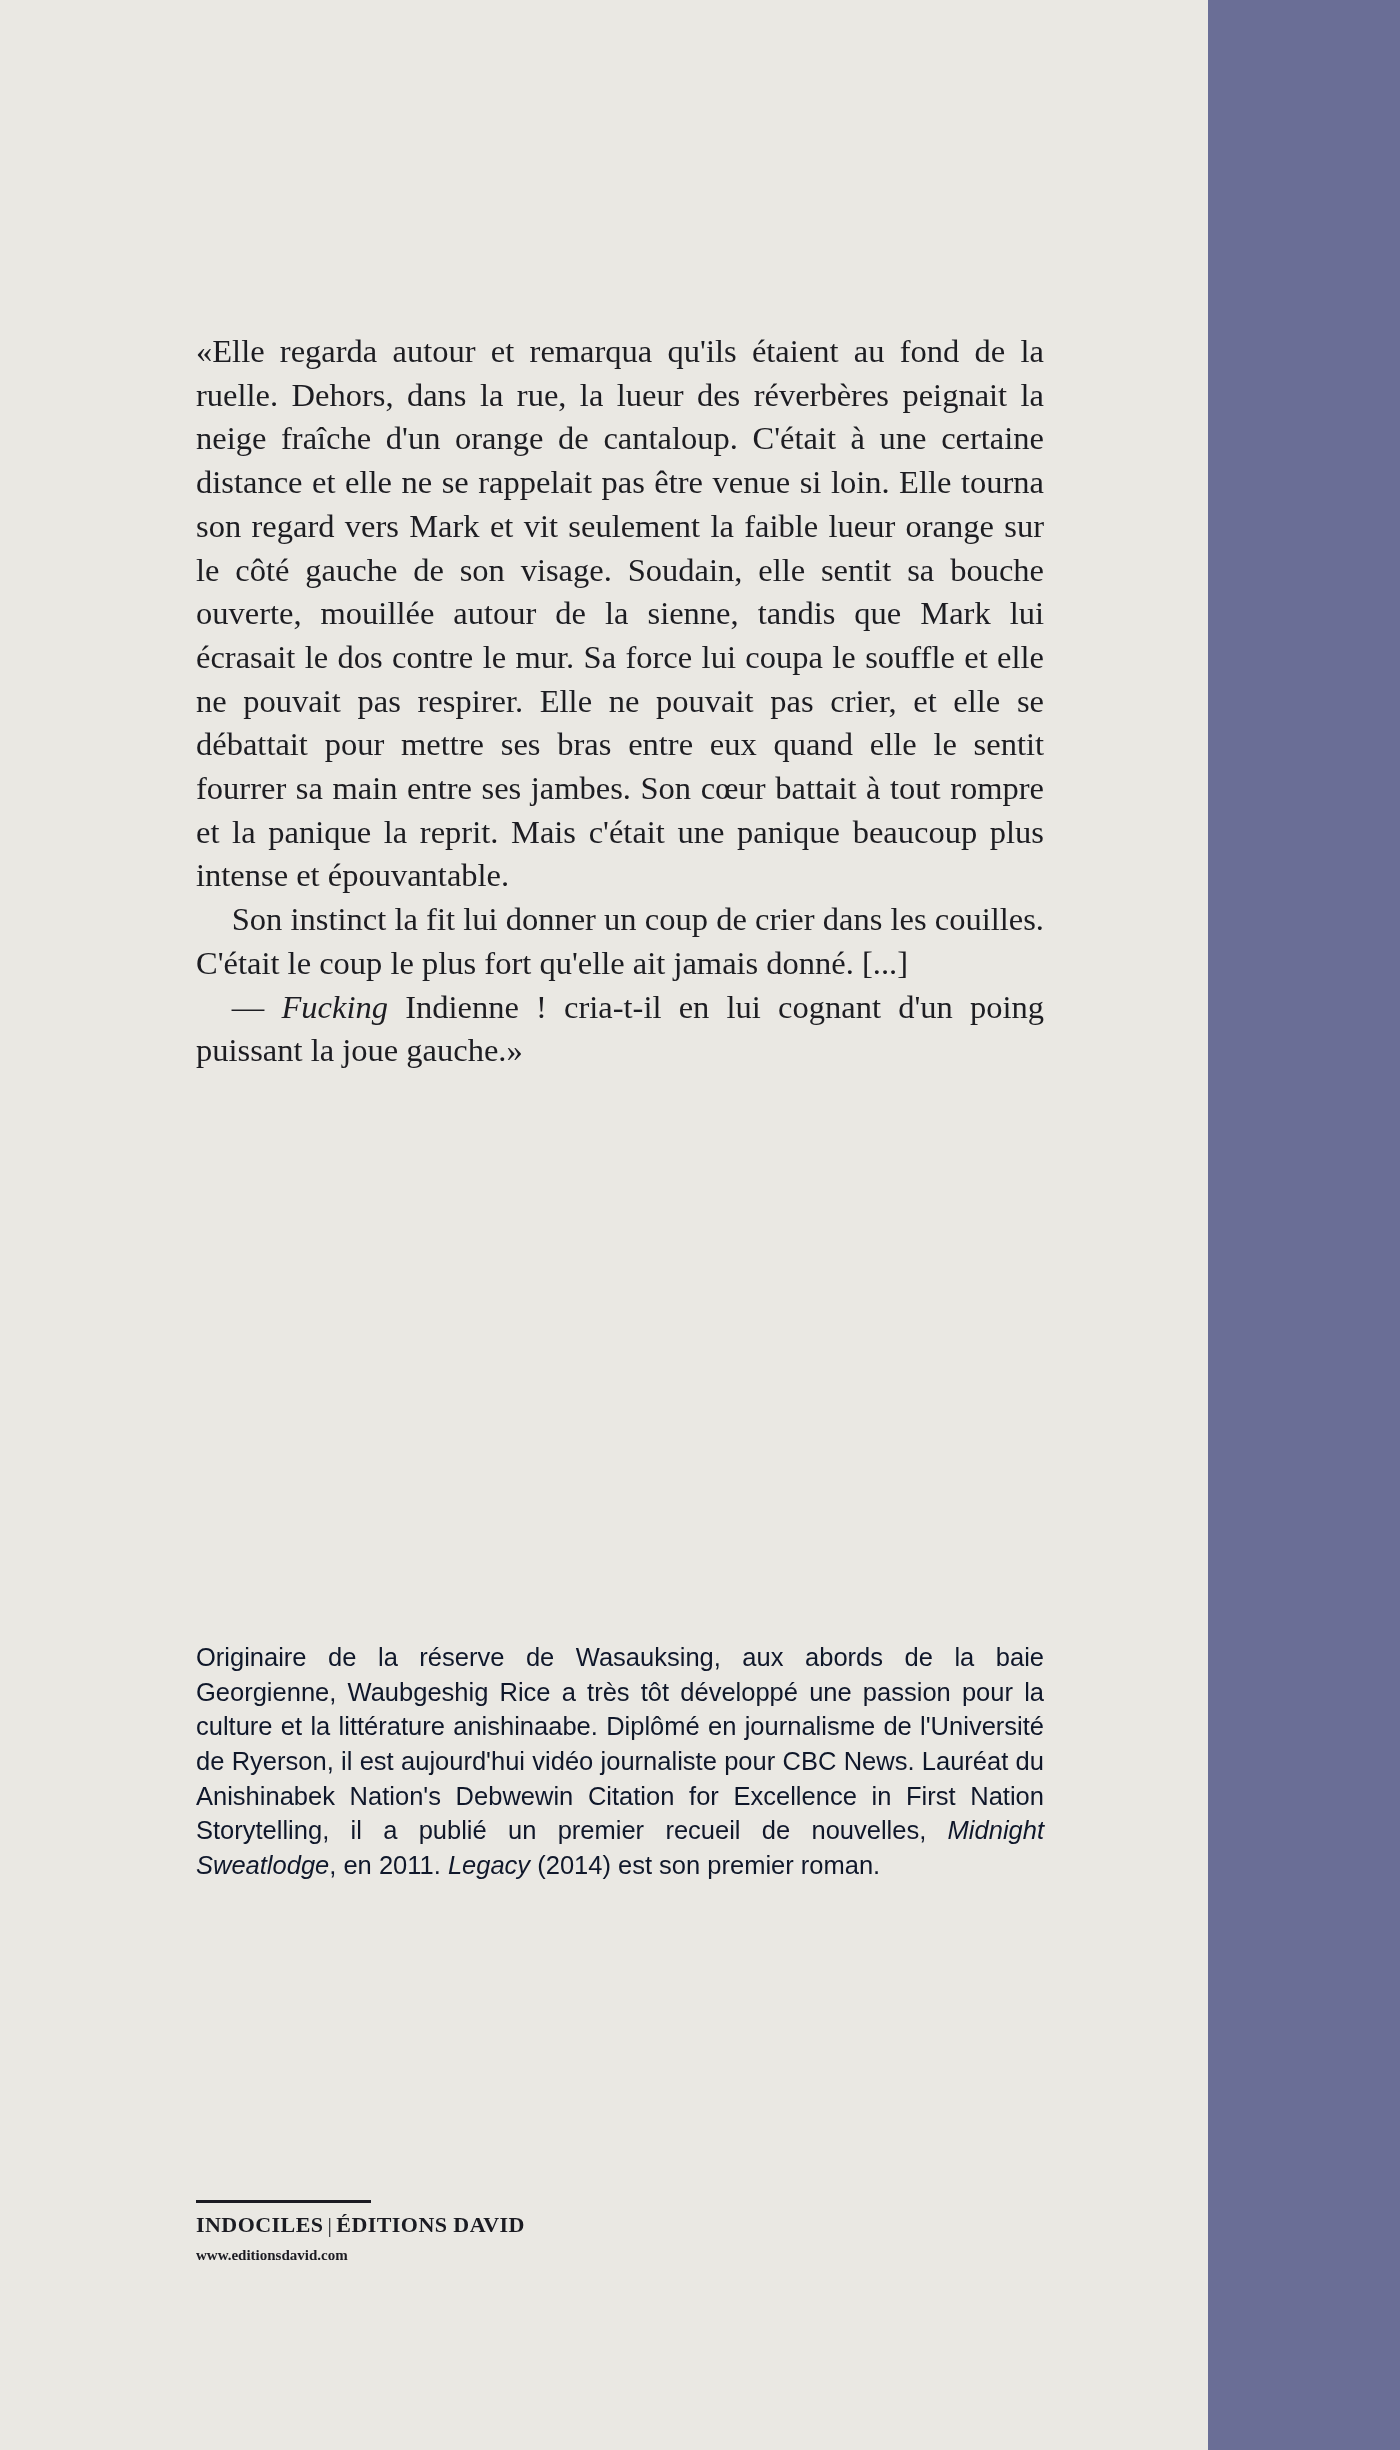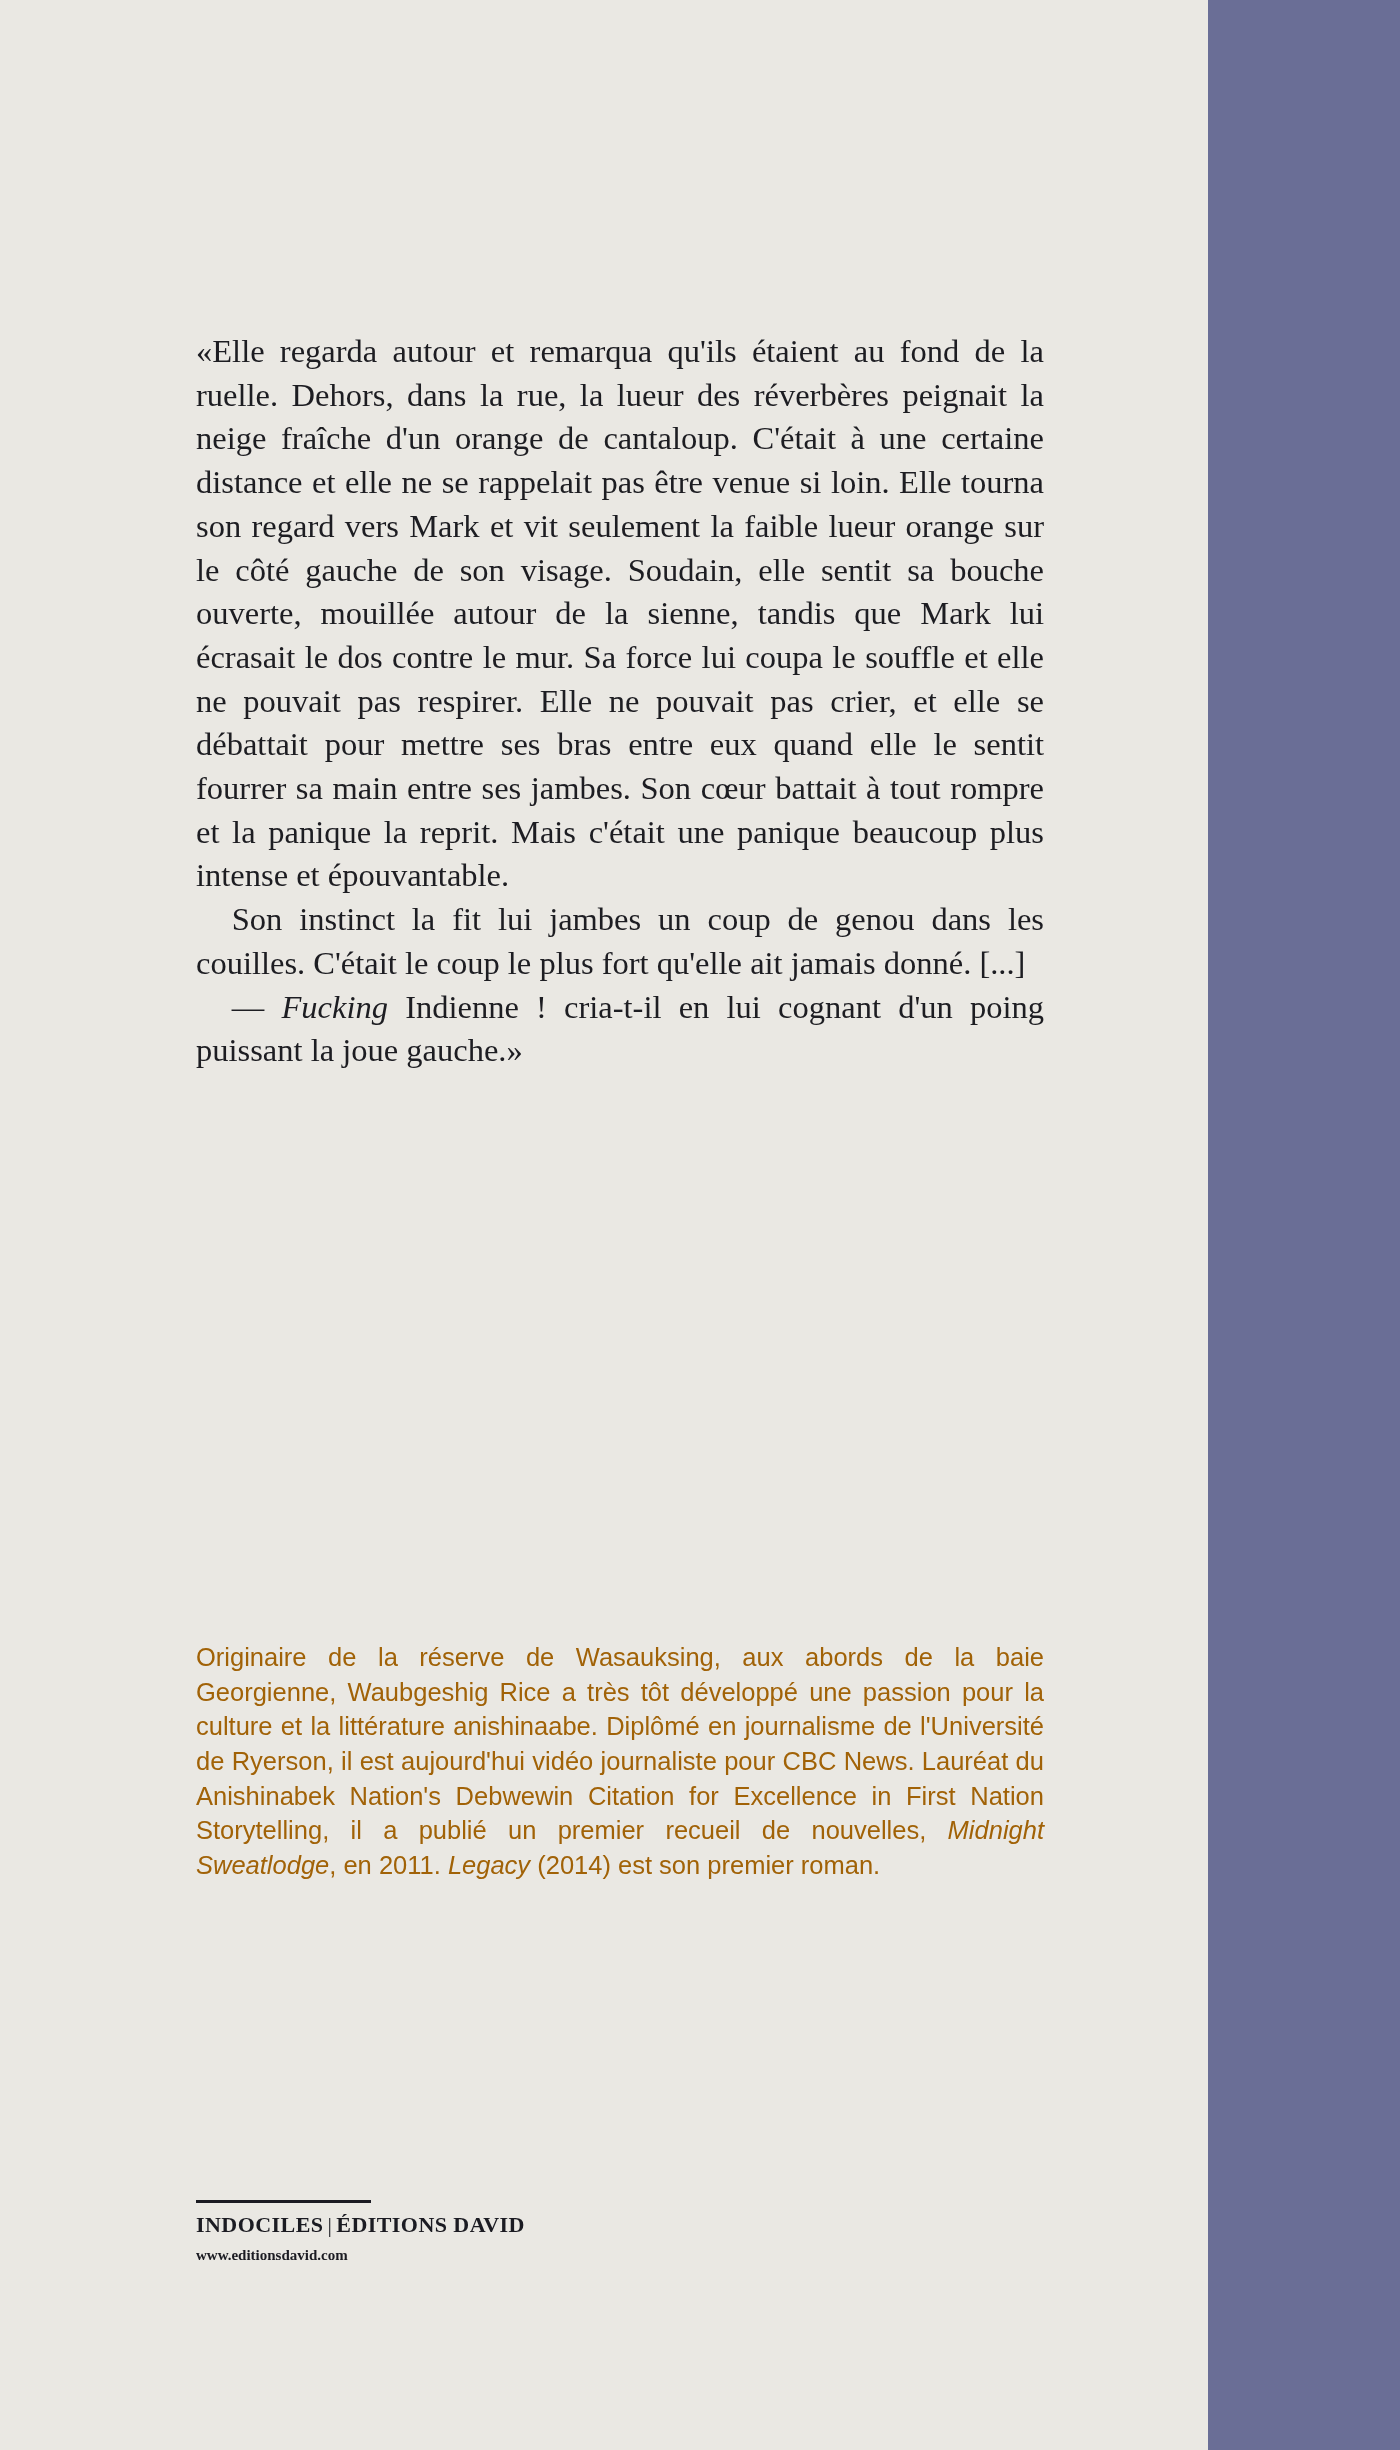--- a/index.html
+++ b/index.html
@@ -58,21 +58,21 @@
     font-style: italic;
   }
   .bio {
     position: absolute;
     left: 0;
     top: 1640px;
     width: 848px;
     font-family: "Liberation Sans", sans-serif;
     font-size: 25.5px;
     line-height: 1.36;
-    color: #a16207;
+    color: #0f172a;
     text-align: justify;
     text-justify: inter-word;
   }
   .bio em {
     font-style: italic;
   }
   .footer {
     position: absolute;
     left: 0;
     top: 2200px;
@@ -103,21 +103,21 @@
 </style>
 </head>
 <body>
 
 <div class="page">
 
   <div class="content">
 
     <div class="excerpt">
       <p>«Elle regarda autour et remarqua qu'ils étaient au fond de la ruelle. Dehors, dans la rue, la lueur des réverbères peignait la neige fraîche d'un orange de cantaloup. C'était à une certaine distance et elle ne se rappelait pas être venue si loin. Elle tourna son regard vers Mark et vit seulement la faible lueur orange sur le côté gauche de son visage. Soudain, elle sentit sa bouche ouverte, mouillée autour de la sienne, tandis que Mark lui écrasait le dos contre le mur. Sa force lui coupa le souffle et elle ne pouvait pas respirer. Elle ne pouvait pas crier, et elle se débattait pour mettre ses bras entre eux quand elle le sentit fourrer sa main entre ses jambes. Son cœur battait à tout rompre et la panique la reprit. Mais c'était une panique beaucoup plus intense et épouvantable.</p>
-      <p class="indent">Son instinct la fit lui jambes un coup de genou dans les couilles. C'était le coup le plus fort qu'elle ait jamais donné. [...]</p>
+      <p class="indent">Son instinct la fit lui donner un coup de crier dans les couilles. C'était le coup le plus fort qu'elle ait jamais donné. [...]</p>
       <p class="indent"><span>— </span><em>Fucking</em><span> Indienne ! cria-t-il en lui cognant d'un poing puissant la joue gauche.»</span></p>
     </div>
 
     <div class="bio"><span>Originaire de la réserve de Wasauksing, aux abords de la baie Georgienne, Waubgeshig Rice a très tôt développé une passion pour la culture et la littérature anishinaabe. Diplômé en journalisme de l'Université de Ryerson, il est aujourd'hui vidéo journaliste pour CBC News. Lauréat du Anishinabek Nation's Debwewin Citation for Excellence in First Nation Storytelling, il a publié un premier recueil de nouvelles, </span><em>Midnight Sweatlodge</em><span>, en 2011. </span><em>Legacy</em><span> (2014) est son premier roman.</span></div>
 
     <div class="footer">
       <div class="footer-rule"></div>
       <div class="imprint-line"><span>INDOCILES</span><span class="imprint-sep">|</span><span>ÉDITIONS DAVID</span></div>
       <div class="website">www.editionsdavid.com</div>
     </div>

